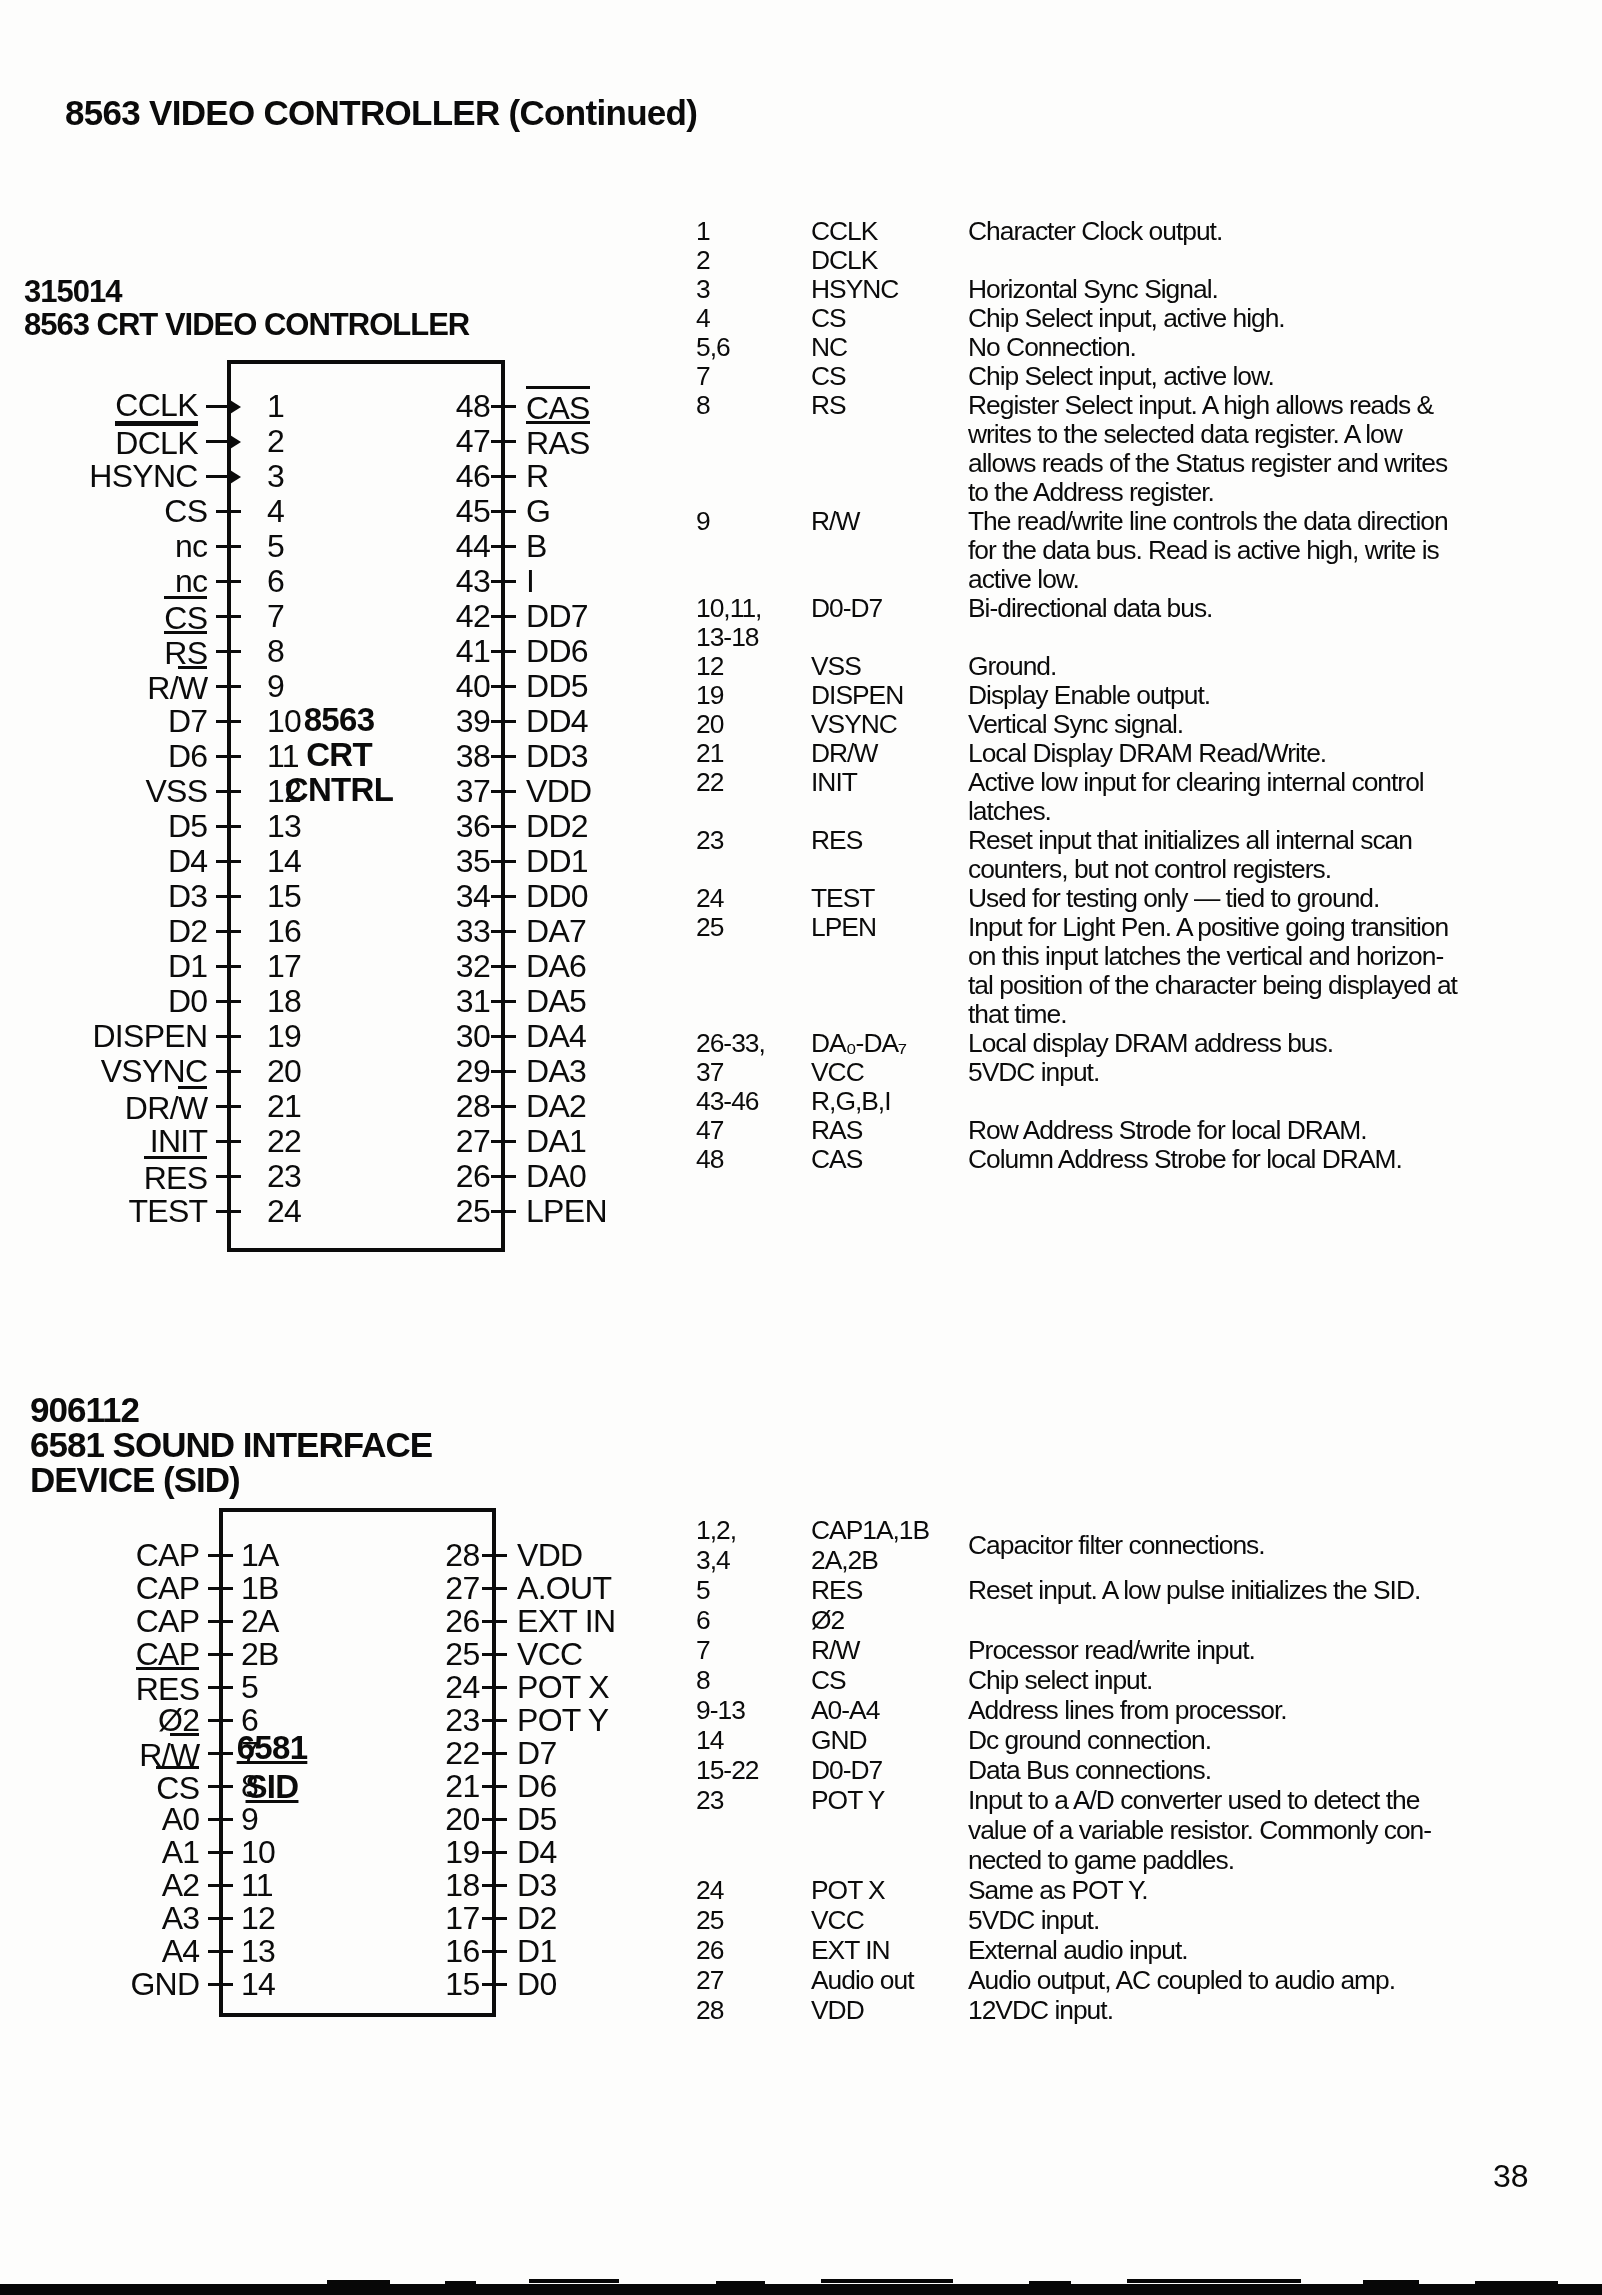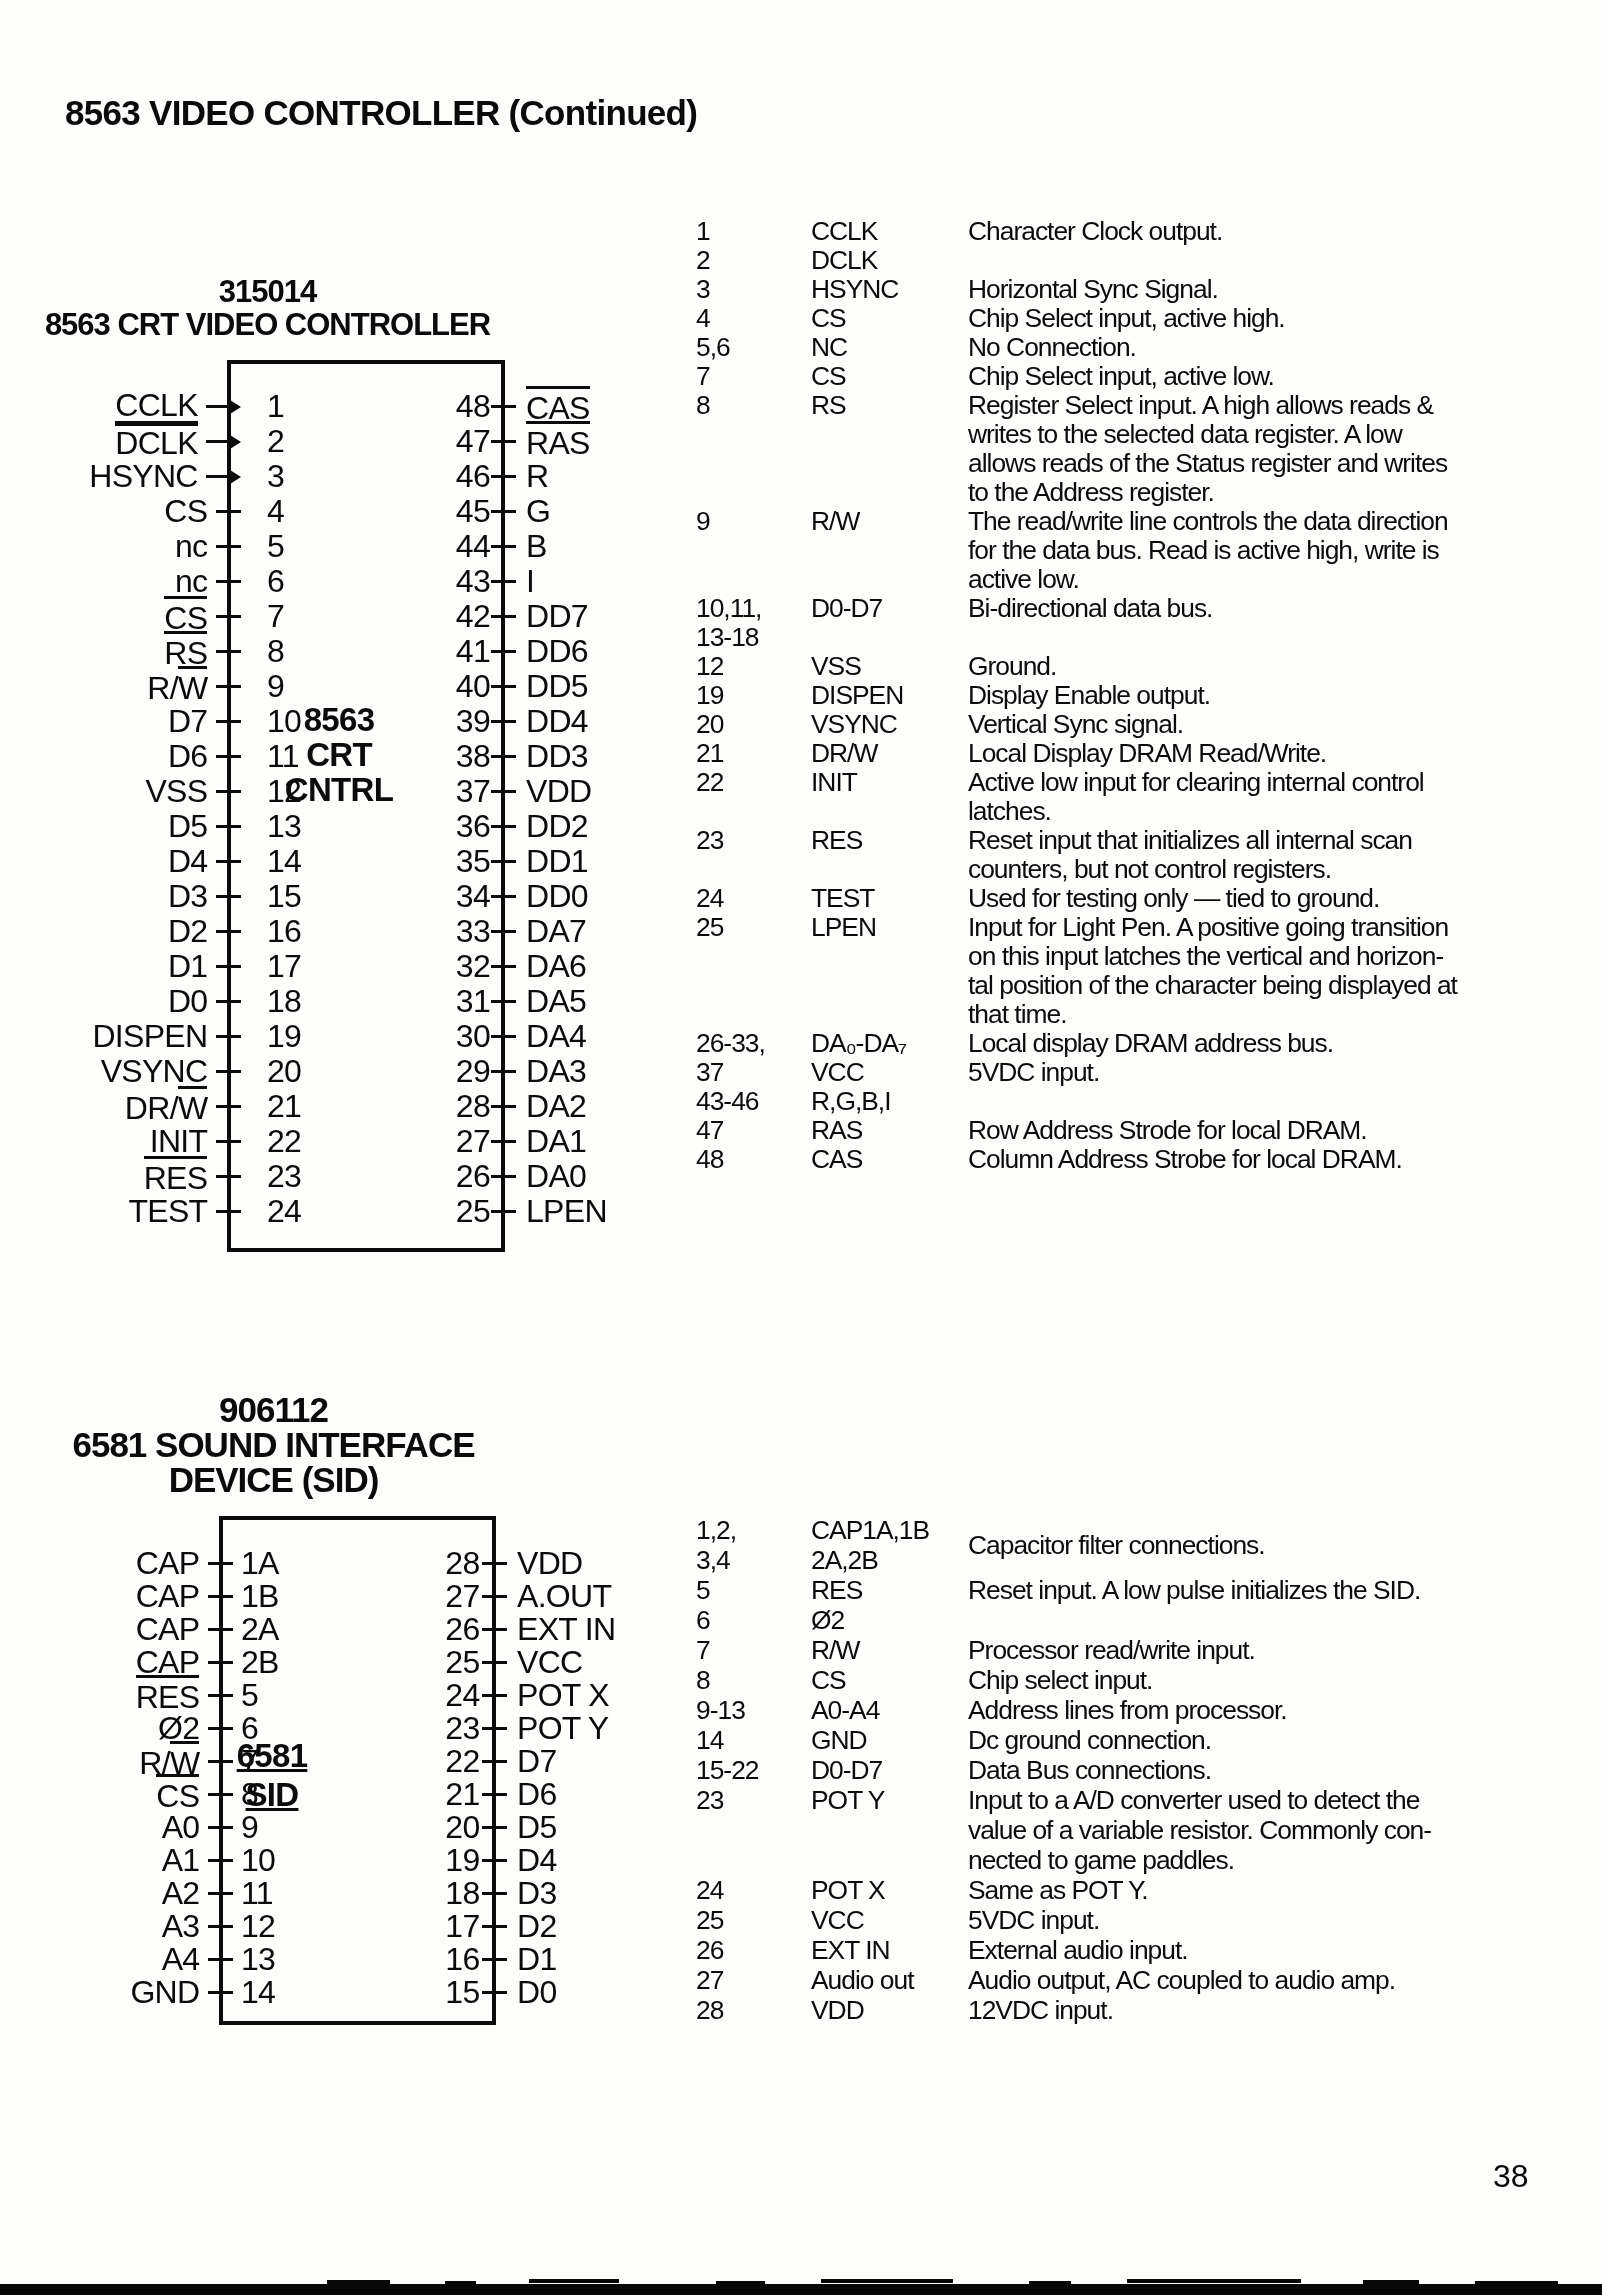--- a/index.html
+++ b/index.html
@@ -7,32 +7,32 @@
     width:1603px;height:2295px;position:relative;overflow:hidden;
     background:#fdfdfc;color:#0b0b0b;
     font-family:"Liberation Sans","DejaVu Sans",sans-serif;
   }
   
   .main-title{
     position:absolute;left:65px;top:93px;
     font-size:35px;font-weight:bold;letter-spacing:-0.7px;white-space:nowrap;
   }
   .sec-head{
-    position:absolute;text-align:center;font-weight:bold;
+    position:absolute;font-weight:bold;
     letter-spacing:-1px;white-space:nowrap;
   }
   .s1-head{left:24px;top:275px;width:487px;font-size:31px;line-height:33px;}
   .s2-head{left:30px;top:1392px;width:487px;font-size:35px;line-height:35px;}
   
   .chip{
     position:absolute;border:4.2px solid #0b0b0b;box-sizing:border-box;
     background:#fdfdfc;
   }
   .s1-chip{left:227px;top:360px;width:278px;height:892px;}
-  .s2-chip{left:219px;top:1508px;width:277px;height:509px;margin-top:8px;}
+  .s2-chip{left:219px;top:1508px;width:277px;height:509px;}
   .labels-left{position:absolute;right:100%;margin-right:-9.7px;width:230px;}
   .labels-right{position:absolute;left:100%;margin-left:-9.7px;width:250px;}
   .nums-left{position:absolute;}
   .nums-right{position:absolute;text-align:right;}
   .s1-chip .labels-left,.s1-chip .labels-right,.s1-chip .nums-left,.s1-chip .nums-right{top:25px;}
   .s2-chip .labels-left,.s2-chip .labels-right,.s2-chip .nums-left,.s2-chip .nums-right{top:27px;}
   .s1-chip .nums-left{left:36px;}
   .s1-chip .nums-right{right:11px;}
   .s2-chip .nums-left{left:18px;}
   .s2-chip .nums-right{right:12.5px;}

